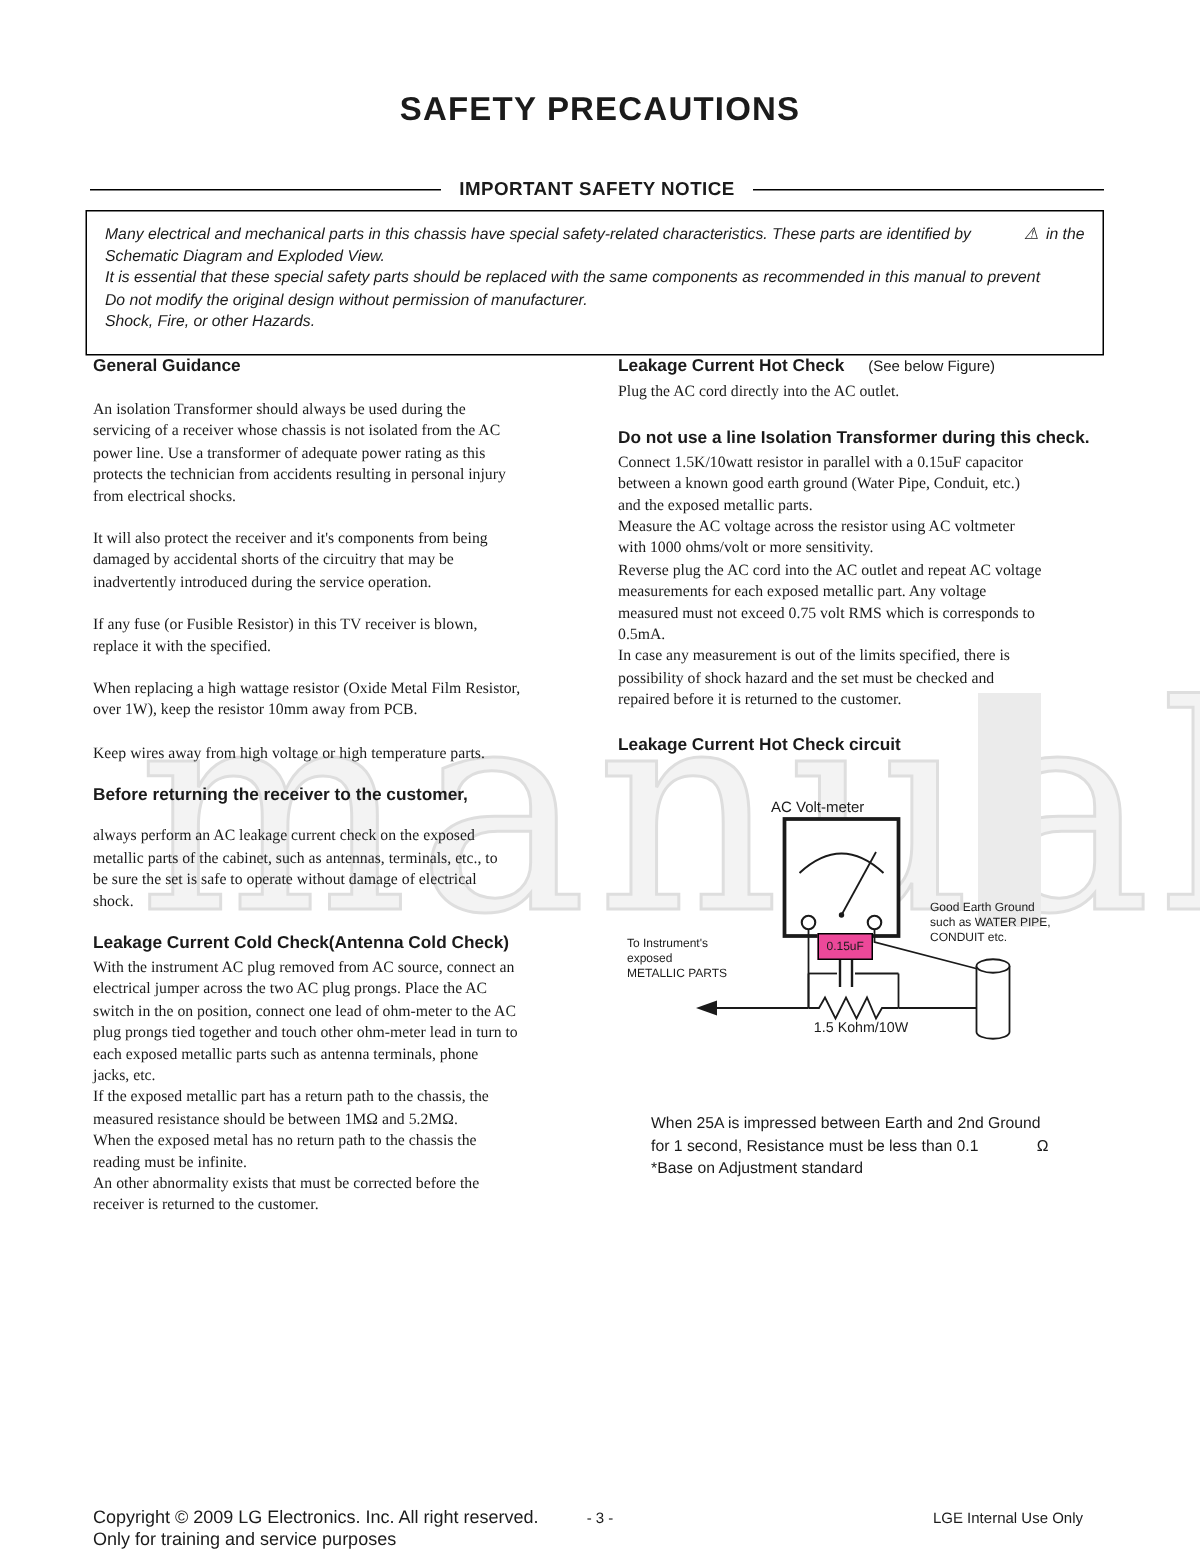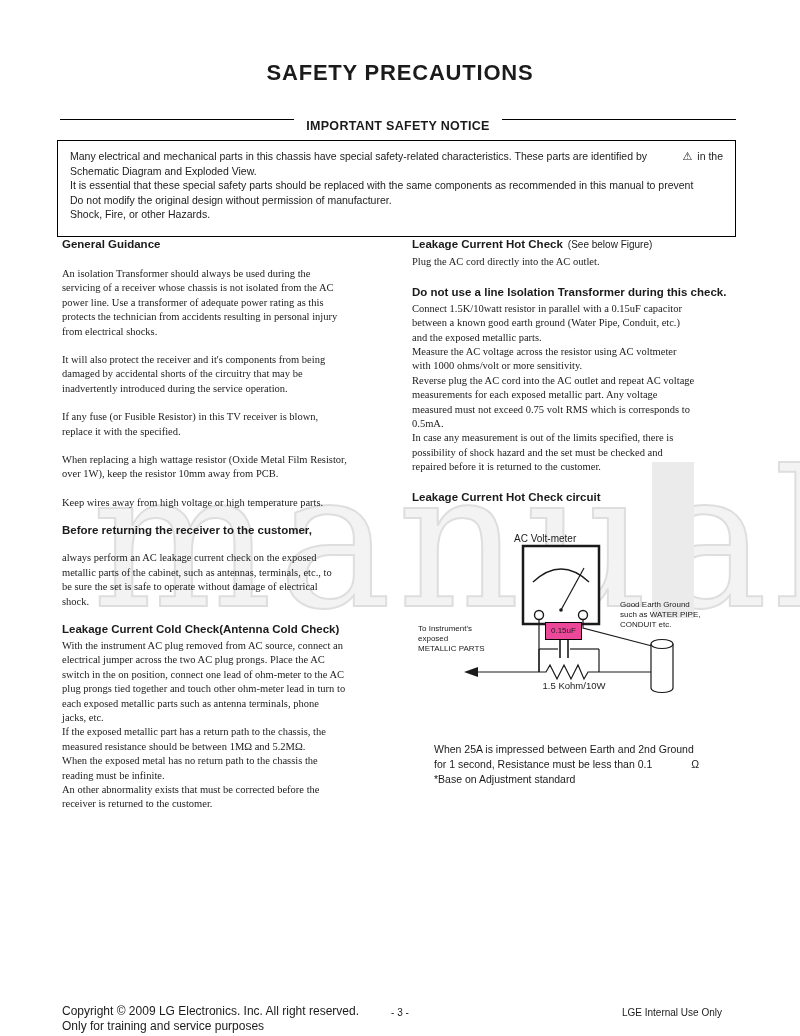--- a/index.html
+++ b/index.html
@@ -17,41 +17,41 @@
     -webkit-text-stroke:2px #dedede;
   }
   .watermark-block { position:absolute; left:652px; top:462px; width:42px; height:156px; background:#ebebeb; }
 
   .content { position:absolute; inset:0; z-index:1; }
 
   .title { position:absolute; top:60px; left:0; width:100%; text-align:center;
            font-size:22px; font-weight:bold; letter-spacing:0.8px; }
 
   .notice-heading-row { position:absolute; top:119px; left:60px; width:676px;
-                        display:flex; gap:12px; }
+                        display:flex; align-items:center; gap:12px; }
   .notice-heading-row .rule { flex:1; height:1px; background:#000; }
   .notice-heading { font-size:12.5px; font-weight:bold; letter-spacing:0.3px; }
 
   .notice-box { position:absolute; top:140px; left:57px; width:679px; height:97px;
-                border:1px solid #000; padding:8px 12px; font-size:10.5px; line-height:14.6px; }
+                border:1px solid #000; padding:8px 12px; font-size:10.5px; line-height:14.6px;font-style:italic; }
   .notice-line1 { display:flex; align-items:baseline; }
   .notice-line1 .spacer { flex:1; }
   .warn-icon { font-size:11px; margin:0 5px 0 0; }
 
   .col { position:absolute; top:238px; width:332px; font-size:10.5px; line-height:14.4px; }
   .col-left { left:62px; }
   .col-right { left:412px; }
 
   .col h3 { font-size:11.5px; line-height:13px; }
   .block { white-space:pre-line;font-family:Liberation Serif, serif; }
   .mb { margin-bottom:14px; }
   .mb-s { margin-bottom:3px; }
   .mb-l { margin-bottom:16px; }
 
-  .hot-heading-row { display:flex; align-items:baseline; gap:5px; margin-bottom:3px; }
+  .hot-heading-row { display:flex; align-items:baseline; gap:16px; margin-bottom:3px; }
   .hot-heading-note { font-size:10px; font-weight:normal; }
 
   .diagram { position:relative; width:332px; height:200px; margin-top:28px; }
   .diagram svg { position:absolute; left:0; top:0; }
   .diag-label { position:absolute; white-space:pre-line; font-size:8px; line-height:10px; }
   .voltmeter-label { left:102px; top:2px; font-size:10px; }
   .instrument-label { left:6px; top:92px; }
   .ground-label { left:208px; top:68px; }
   .cap-label { position:absolute; left:133px; top:90px; border:1px solid #000;
                font-size:8px; padding:1px 5px; background:#ec4899; }

